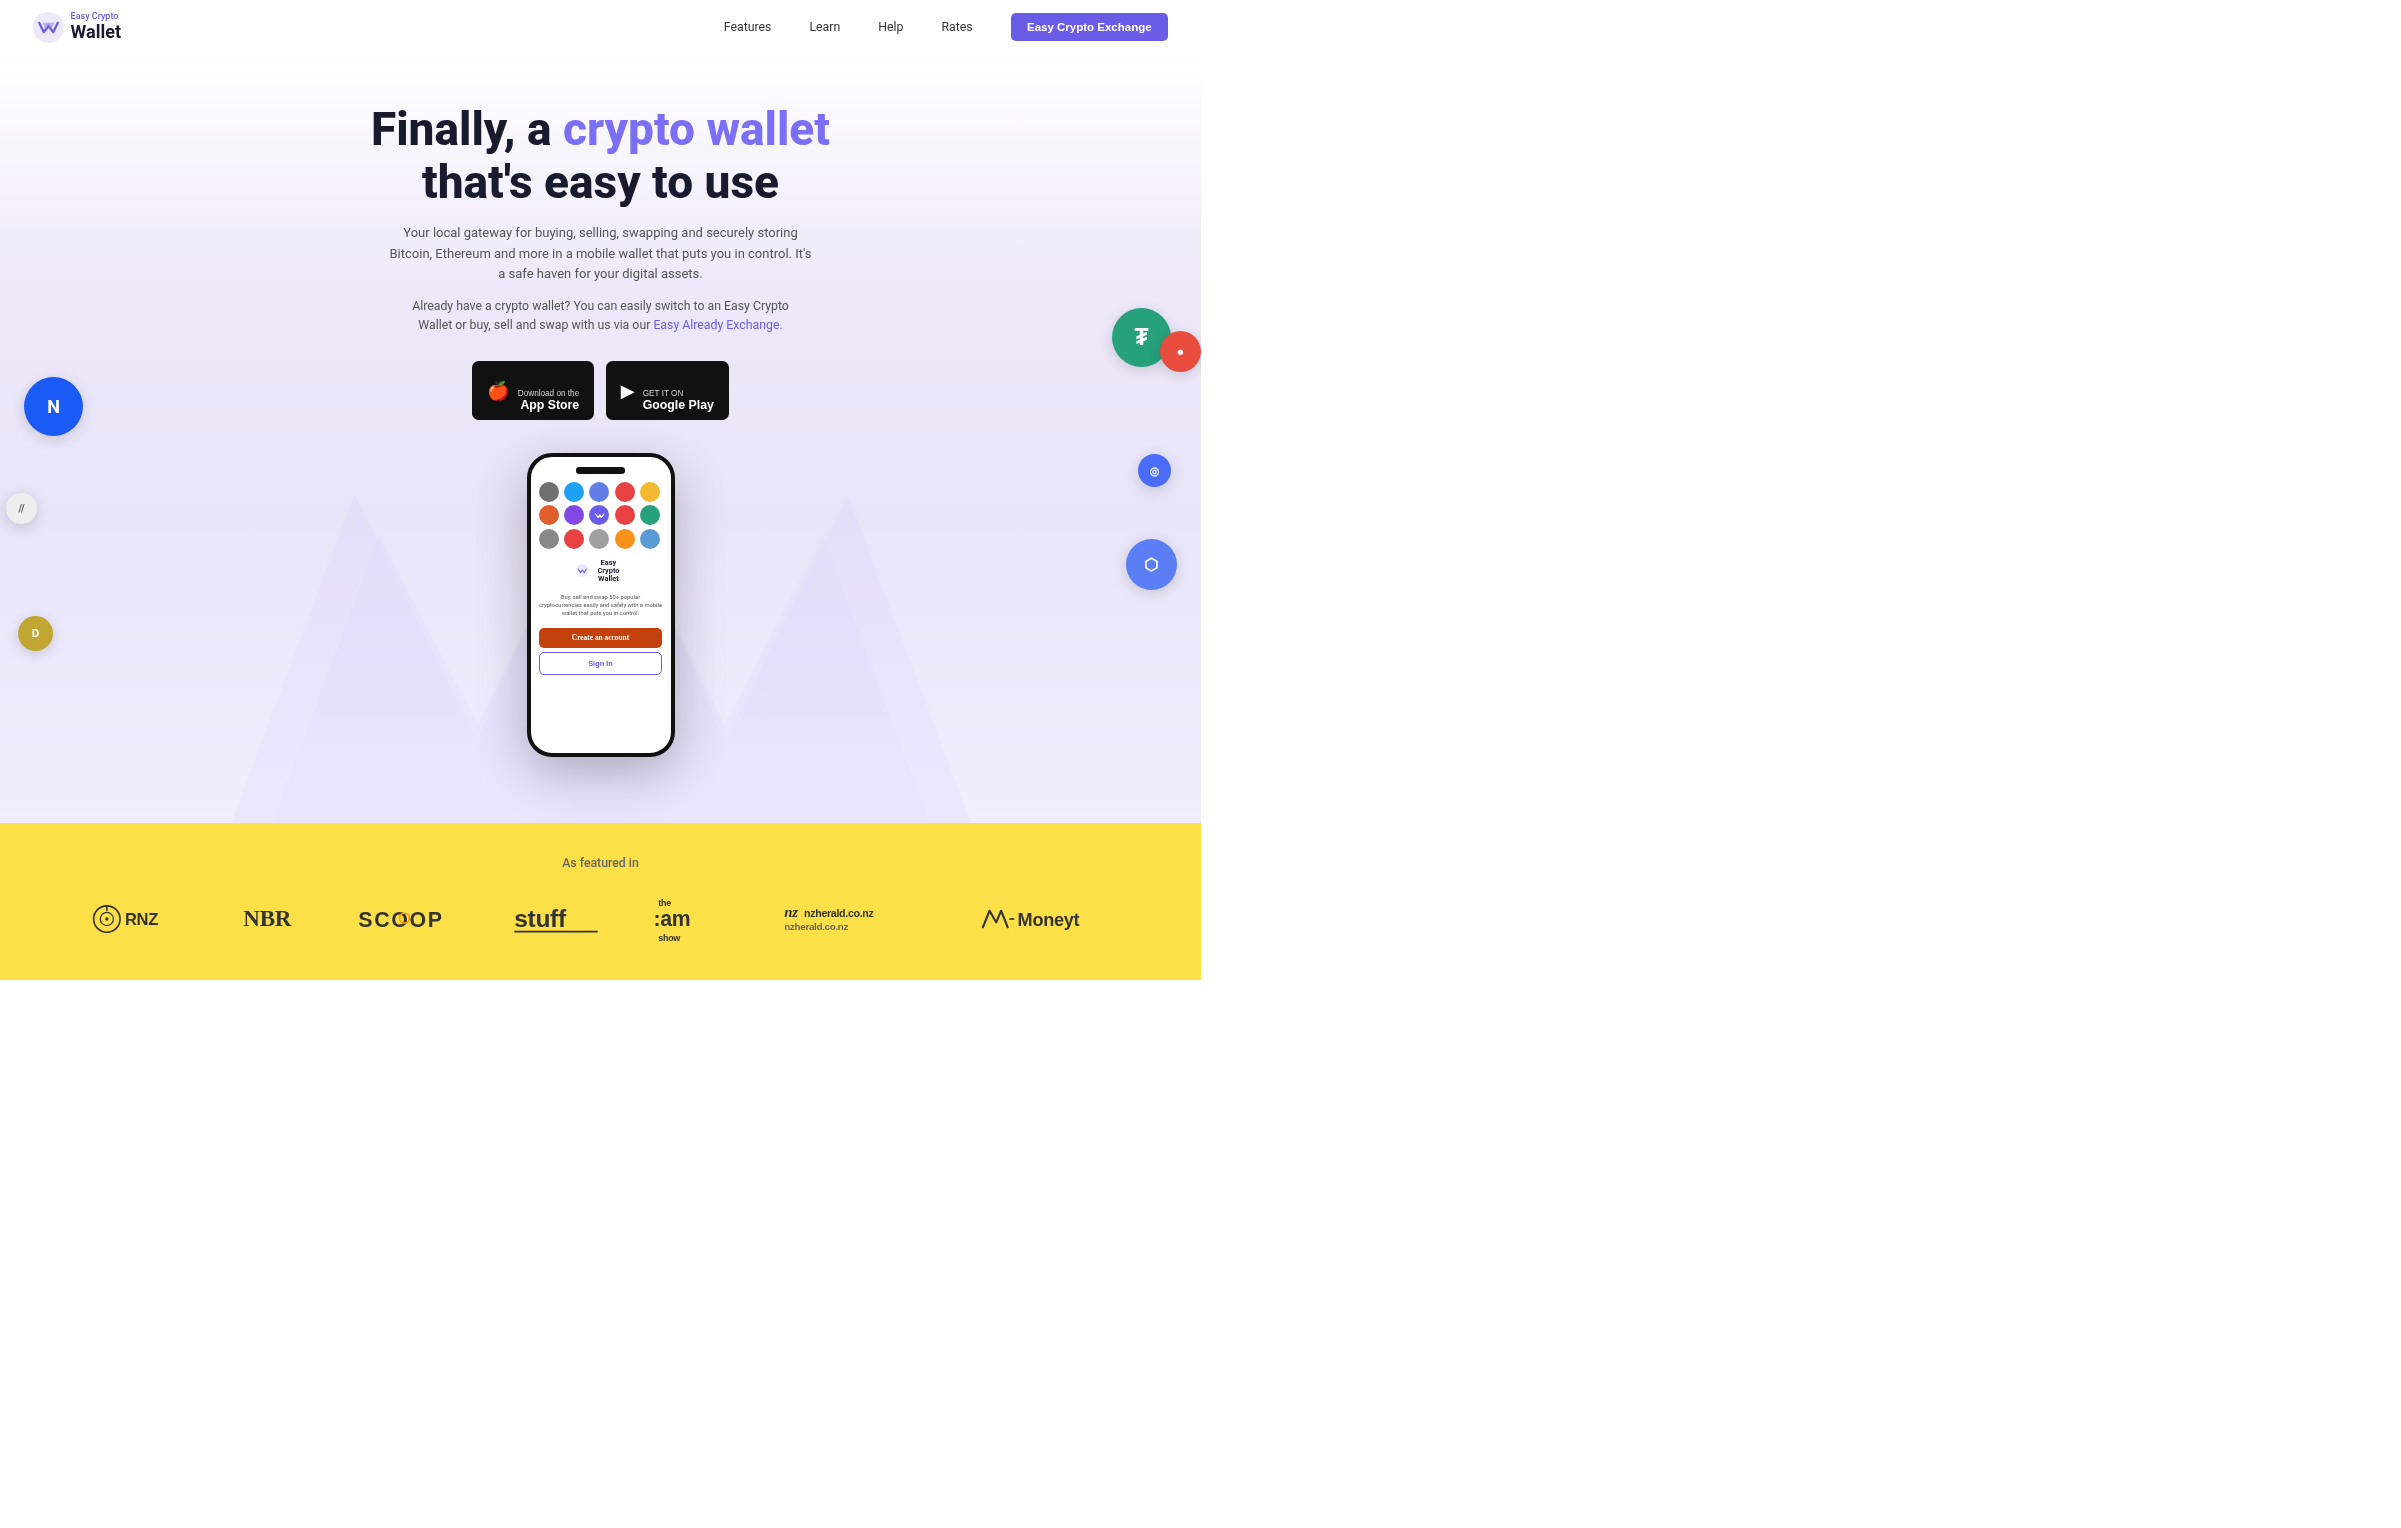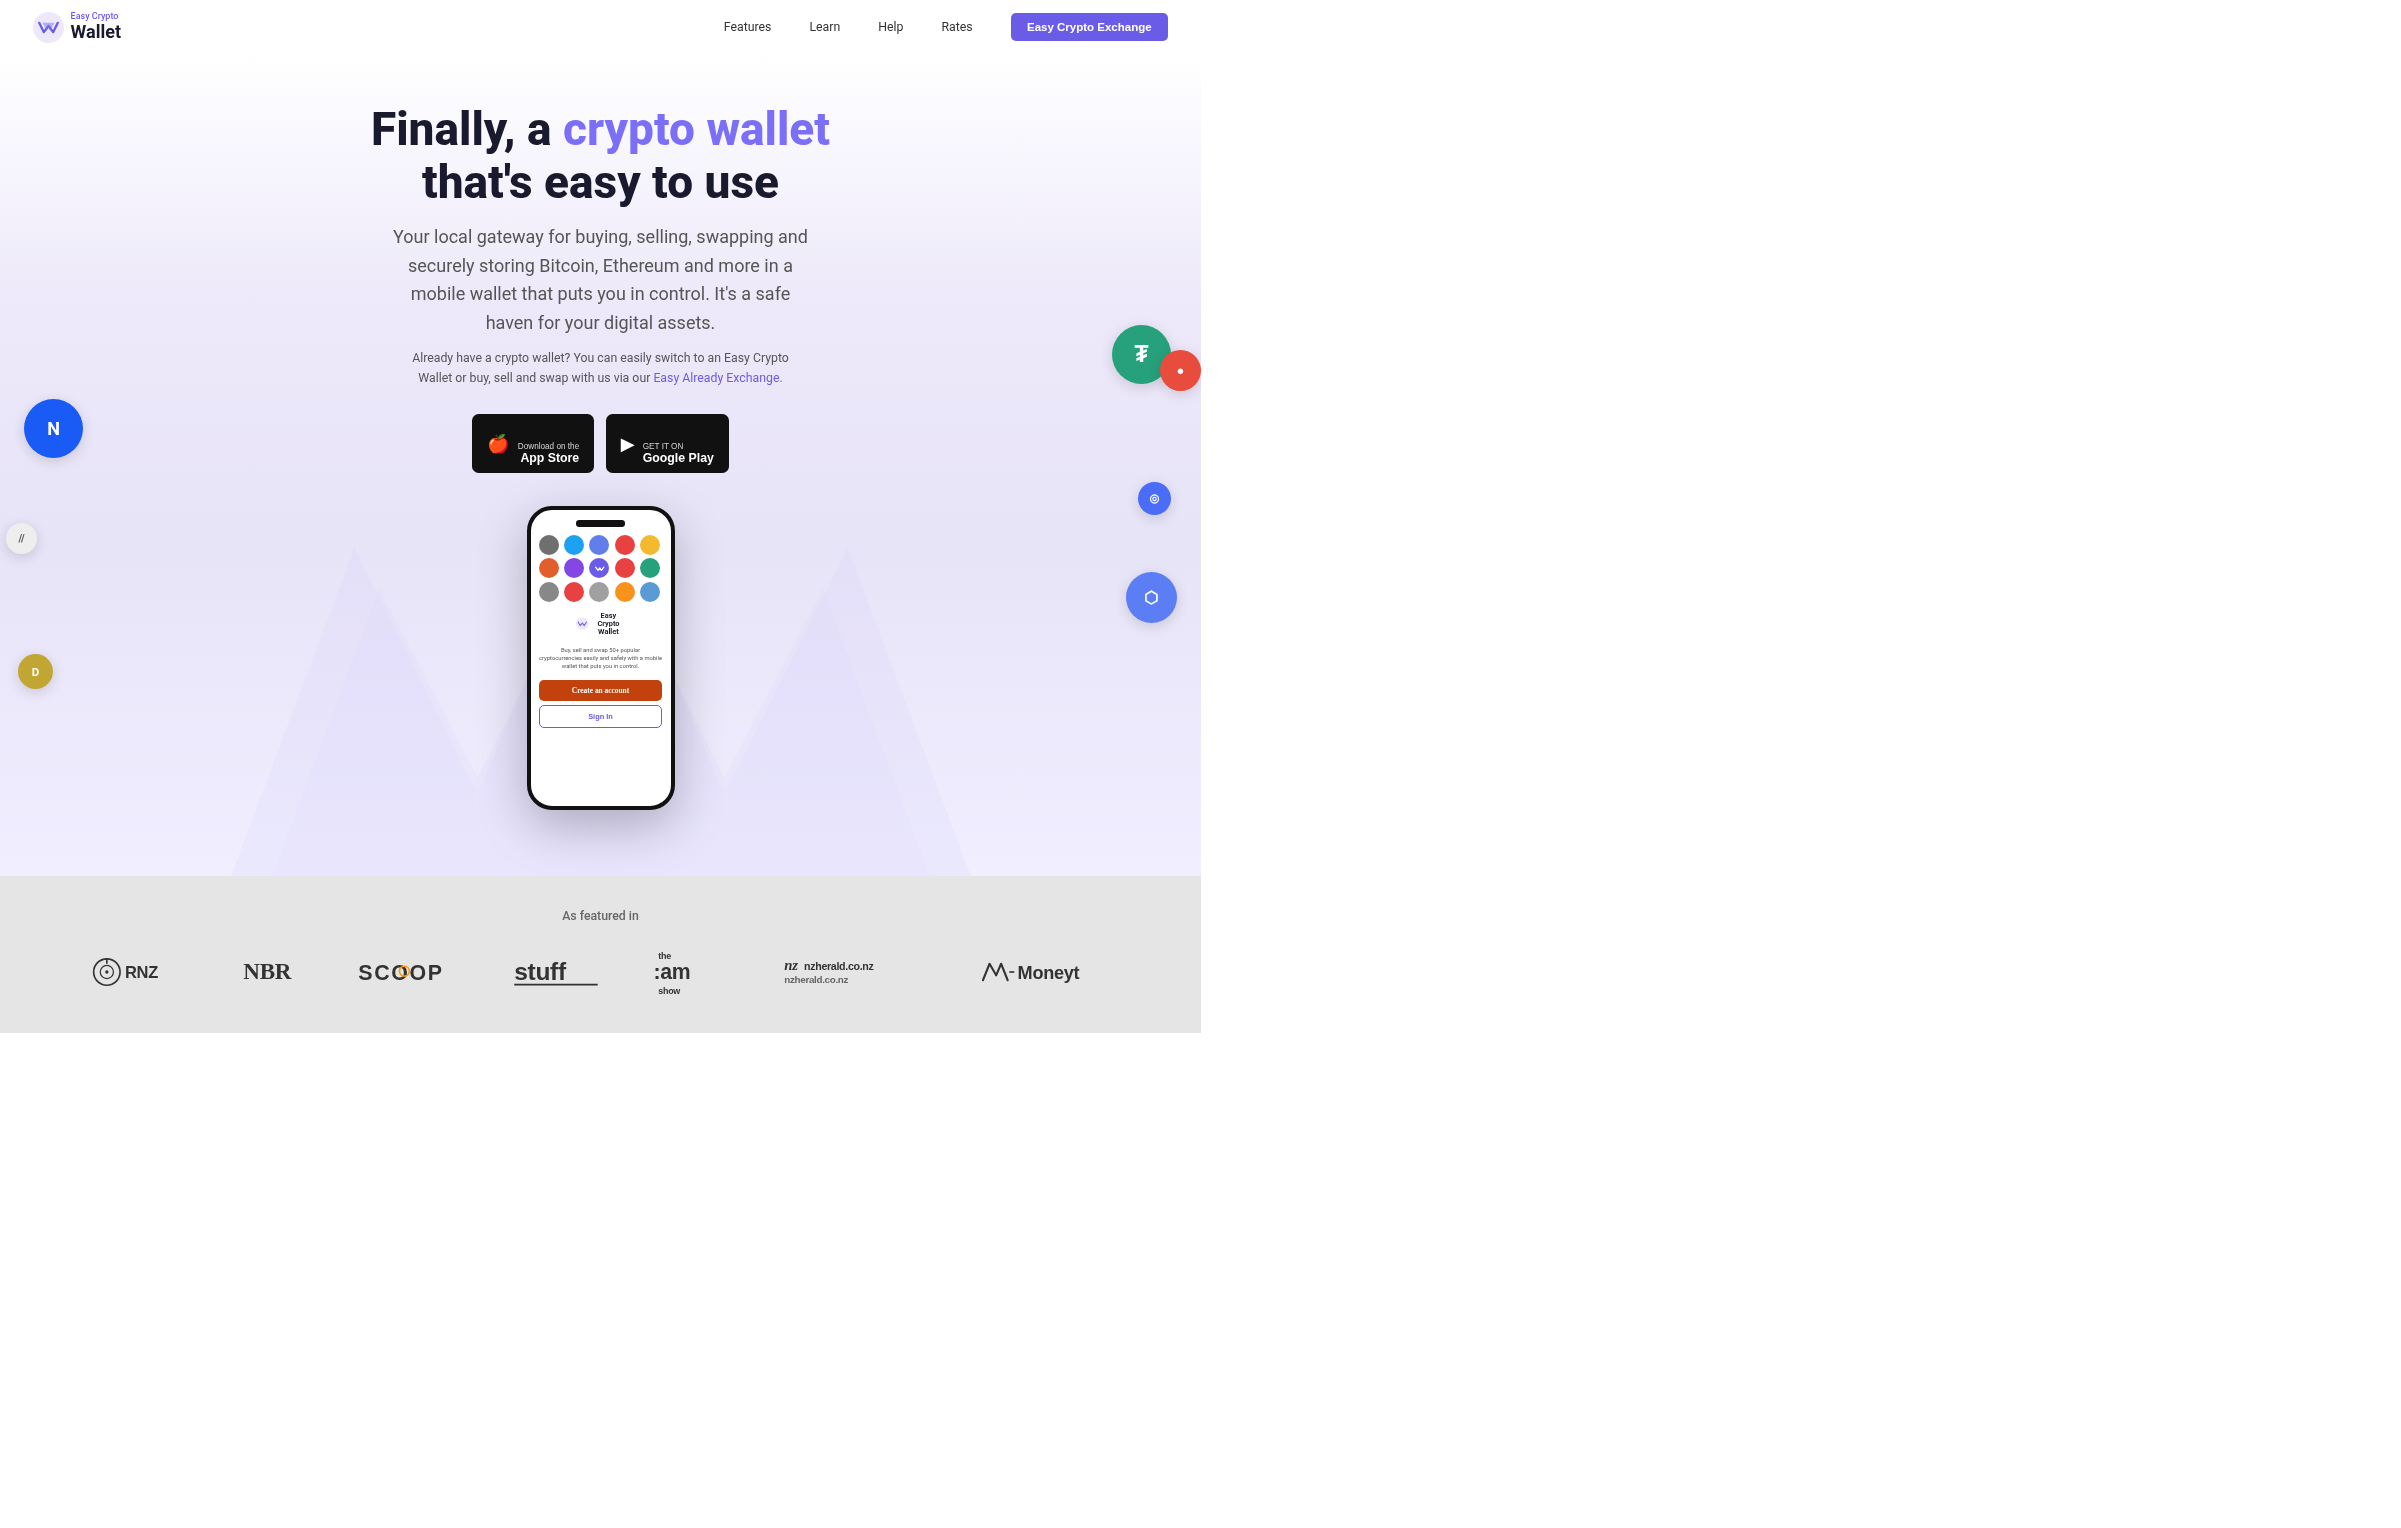--- a/index.html
+++ b/index.html
@@ -93,21 +93,21 @@
       color: #1a1a2e;
       line-height: 1.15;
       margin-bottom: 14px;
       position: relative;
       z-index: 2;
     }
     .hero h1 .highlight {
       color: #7c6ff7;
     }
     .hero-subtitle {
-      font-size: 18px;
+      font-size: 13px;
       color: #555;
       max-width: 428px;
       margin: 0 auto 11.5px;
       line-height: 1.6;
       position: relative;
       z-index: 2;
     }
     .hero-already {
       font-size: 12.3px;
       color: #555;
@@ -255,21 +255,21 @@
       justify-content: center;
       font-weight: 700;
       color: #fff;
       box-shadow: 0 3.3px 13px rgba(0,0,0,0.15);
       z-index: 5;
     }
 
     
     .featured-section {
       padding: 33px 49px;
-      background: #e5e5e5;
+      background: #fde047;
       text-align: center;
     }
     .featured-label {
       font-size: 12.3px;
       color: #666;
       margin-bottom: 25px;
       font-weight: 500;
     }
     .featured-logos {
       display: flex;

